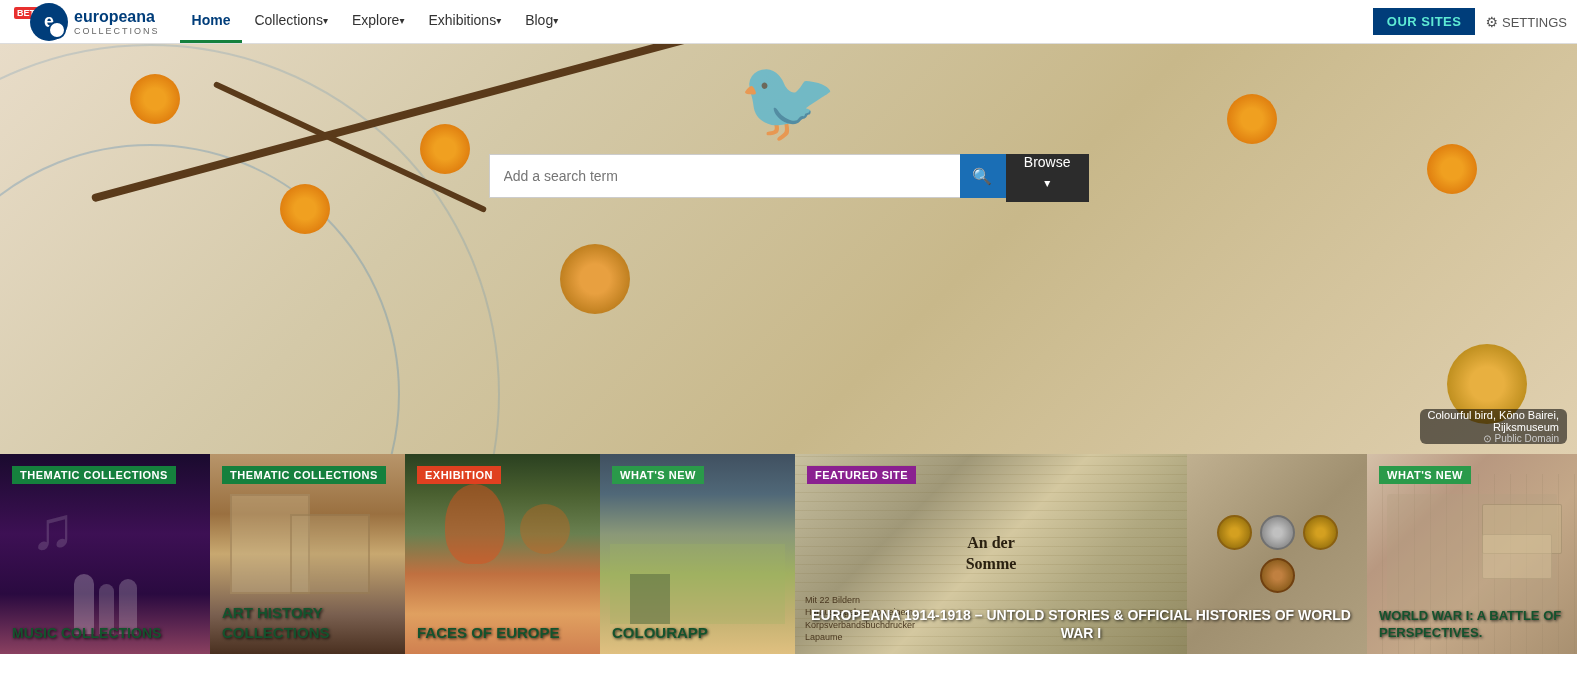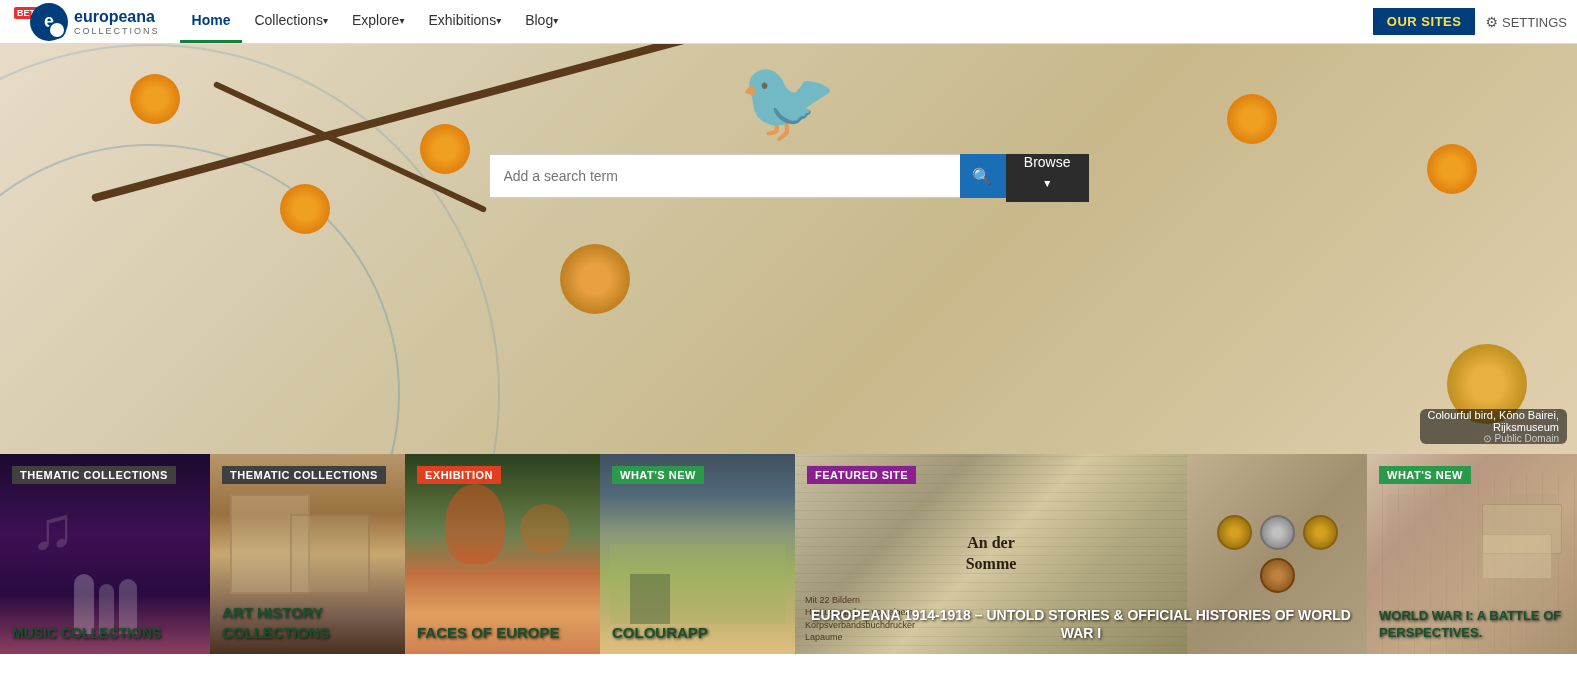--- a/index.html
+++ b/index.html
@@ -68,21 +68,21 @@
       font-size: 10px;
     }
     .navbar-right {
       margin-left: auto;
       display: flex;
       align-items: center;
       gap: 10px;
     }
     .our-sites-btn {
       background: #003d7a;
-      color: #fde047;
+      color: #5eead4;
       border: none;
       padding: 6px 14px;
       font-size: 13px;
       font-weight: bold;
       cursor: pointer;
       letter-spacing: 0.5px;
     }
     .settings-btn {
       background: none;
       border: none;
@@ -284,21 +284,21 @@
     }
     .tile-badge {
       display: inline-block;
       padding: 3px 8px;
       font-size: 11px;
       font-weight: bold;
       letter-spacing: 0.5px;
       color: #fff;
       width: fit-content;
     }
-    .badge-thematic { background: #404040; }
+    .badge-thematic { background: #15803d; }
     .badge-exhibition { background: #e04020; }
     .badge-whats-new { background: #2a9a4a; }
     .badge-featured { background: #8a2090; }
 
     .tile-title {
       color: #14532d;
       font-size: 15px;
       font-weight: bold;
       text-shadow: 1px 1px 3px rgba(0,0,0,0.8);
       text-align: left;

